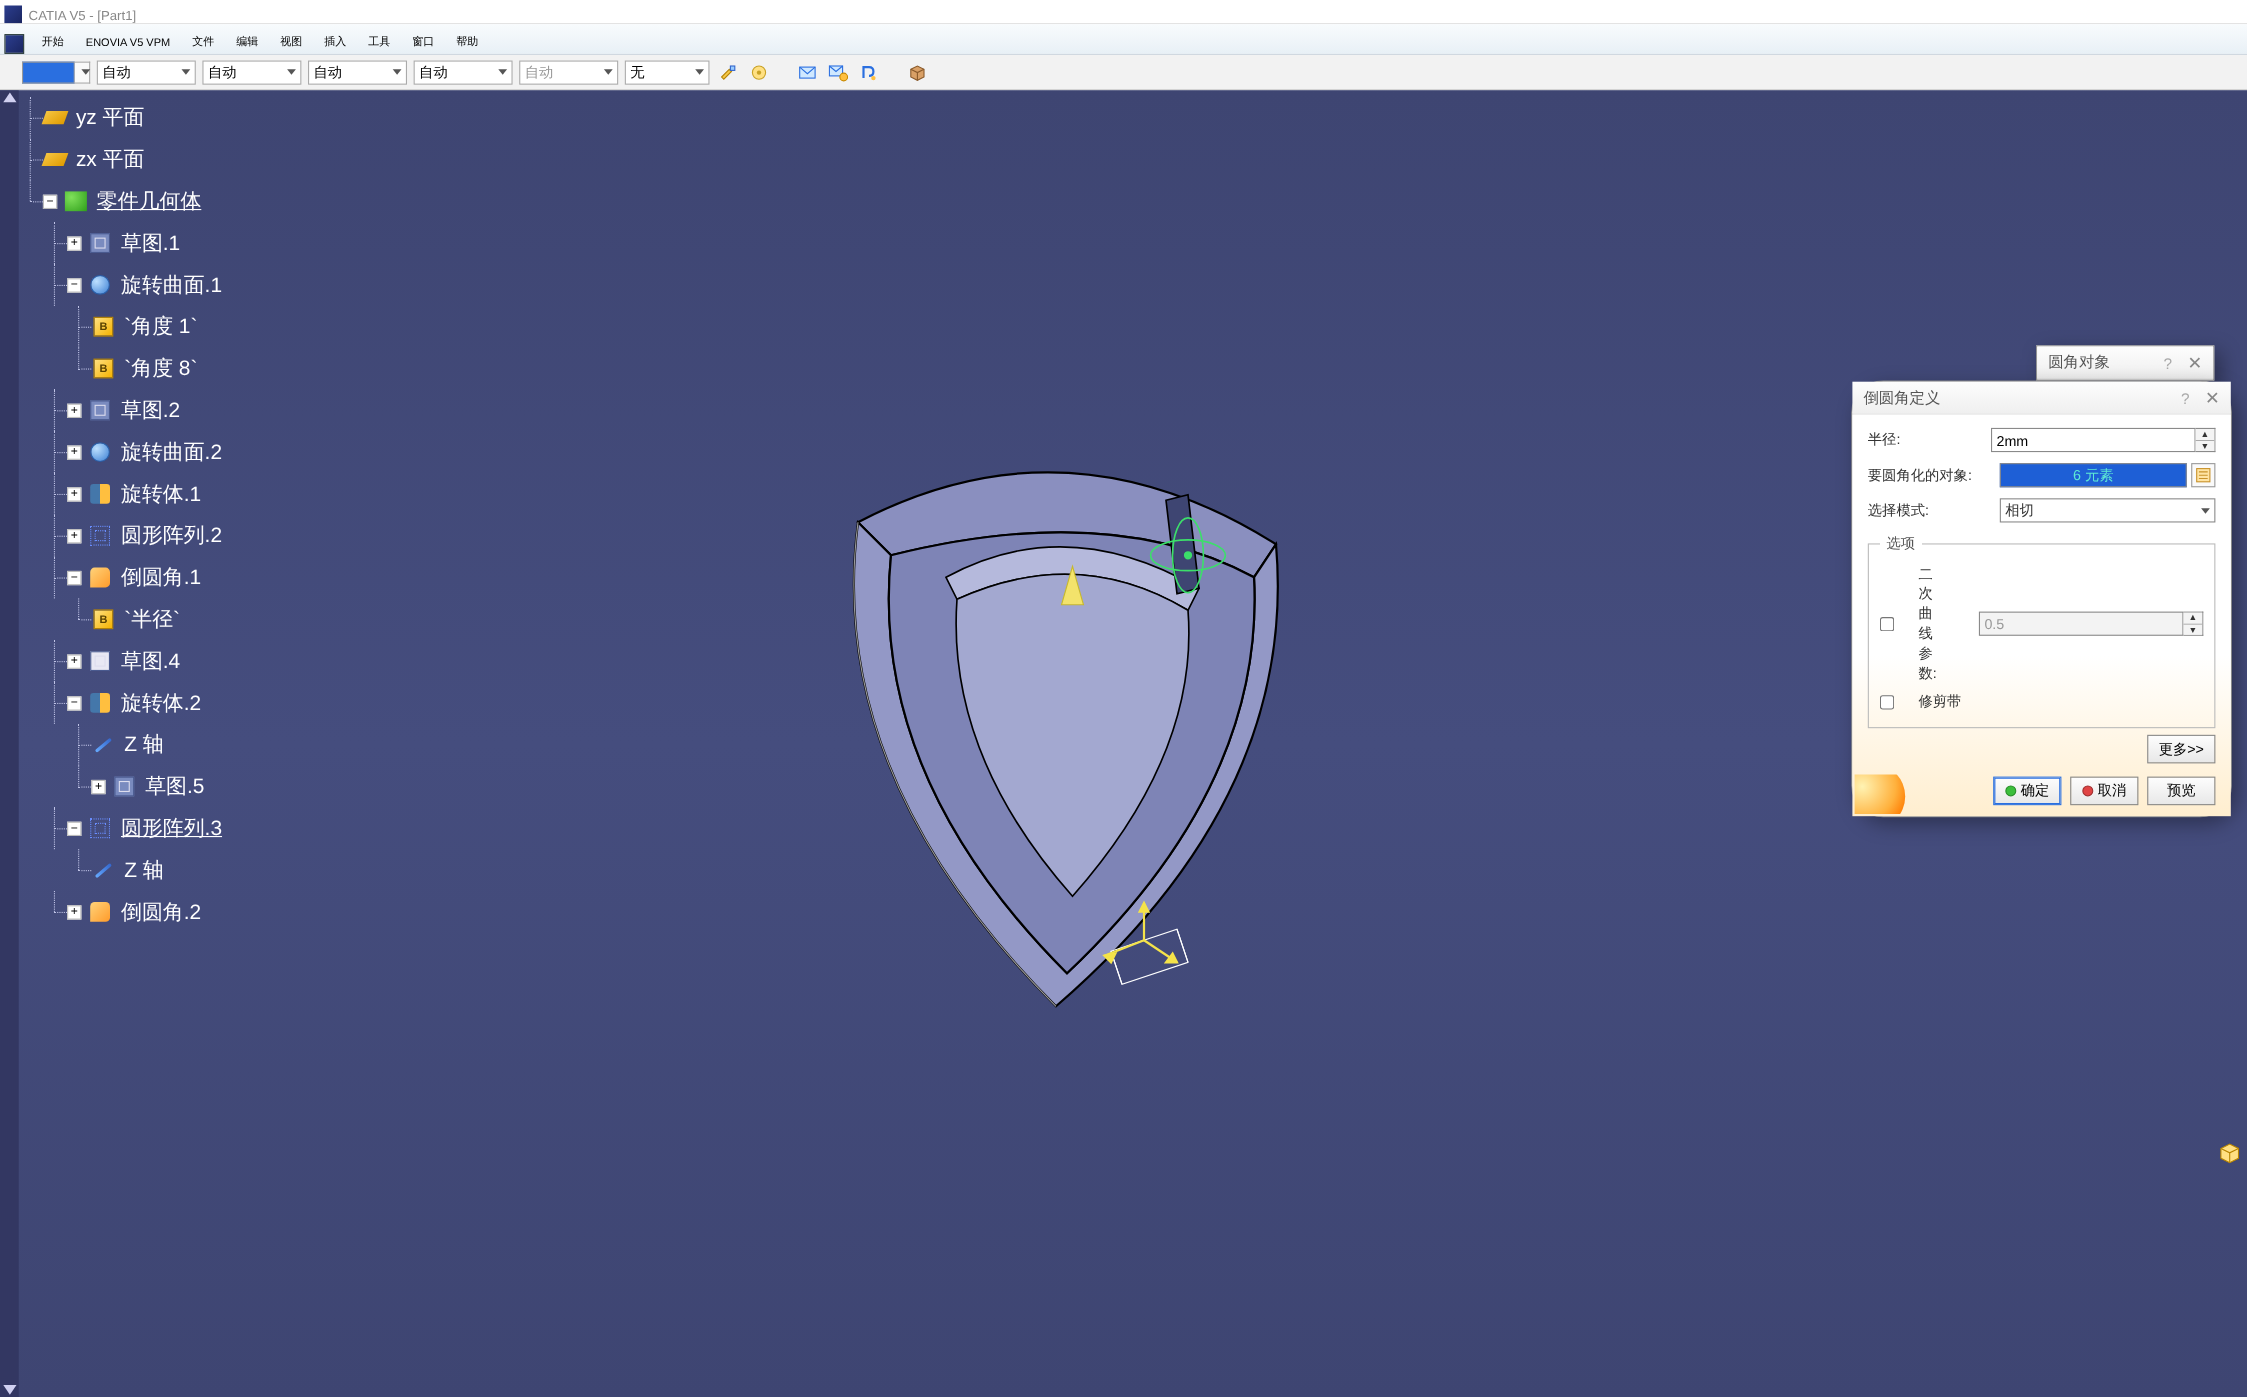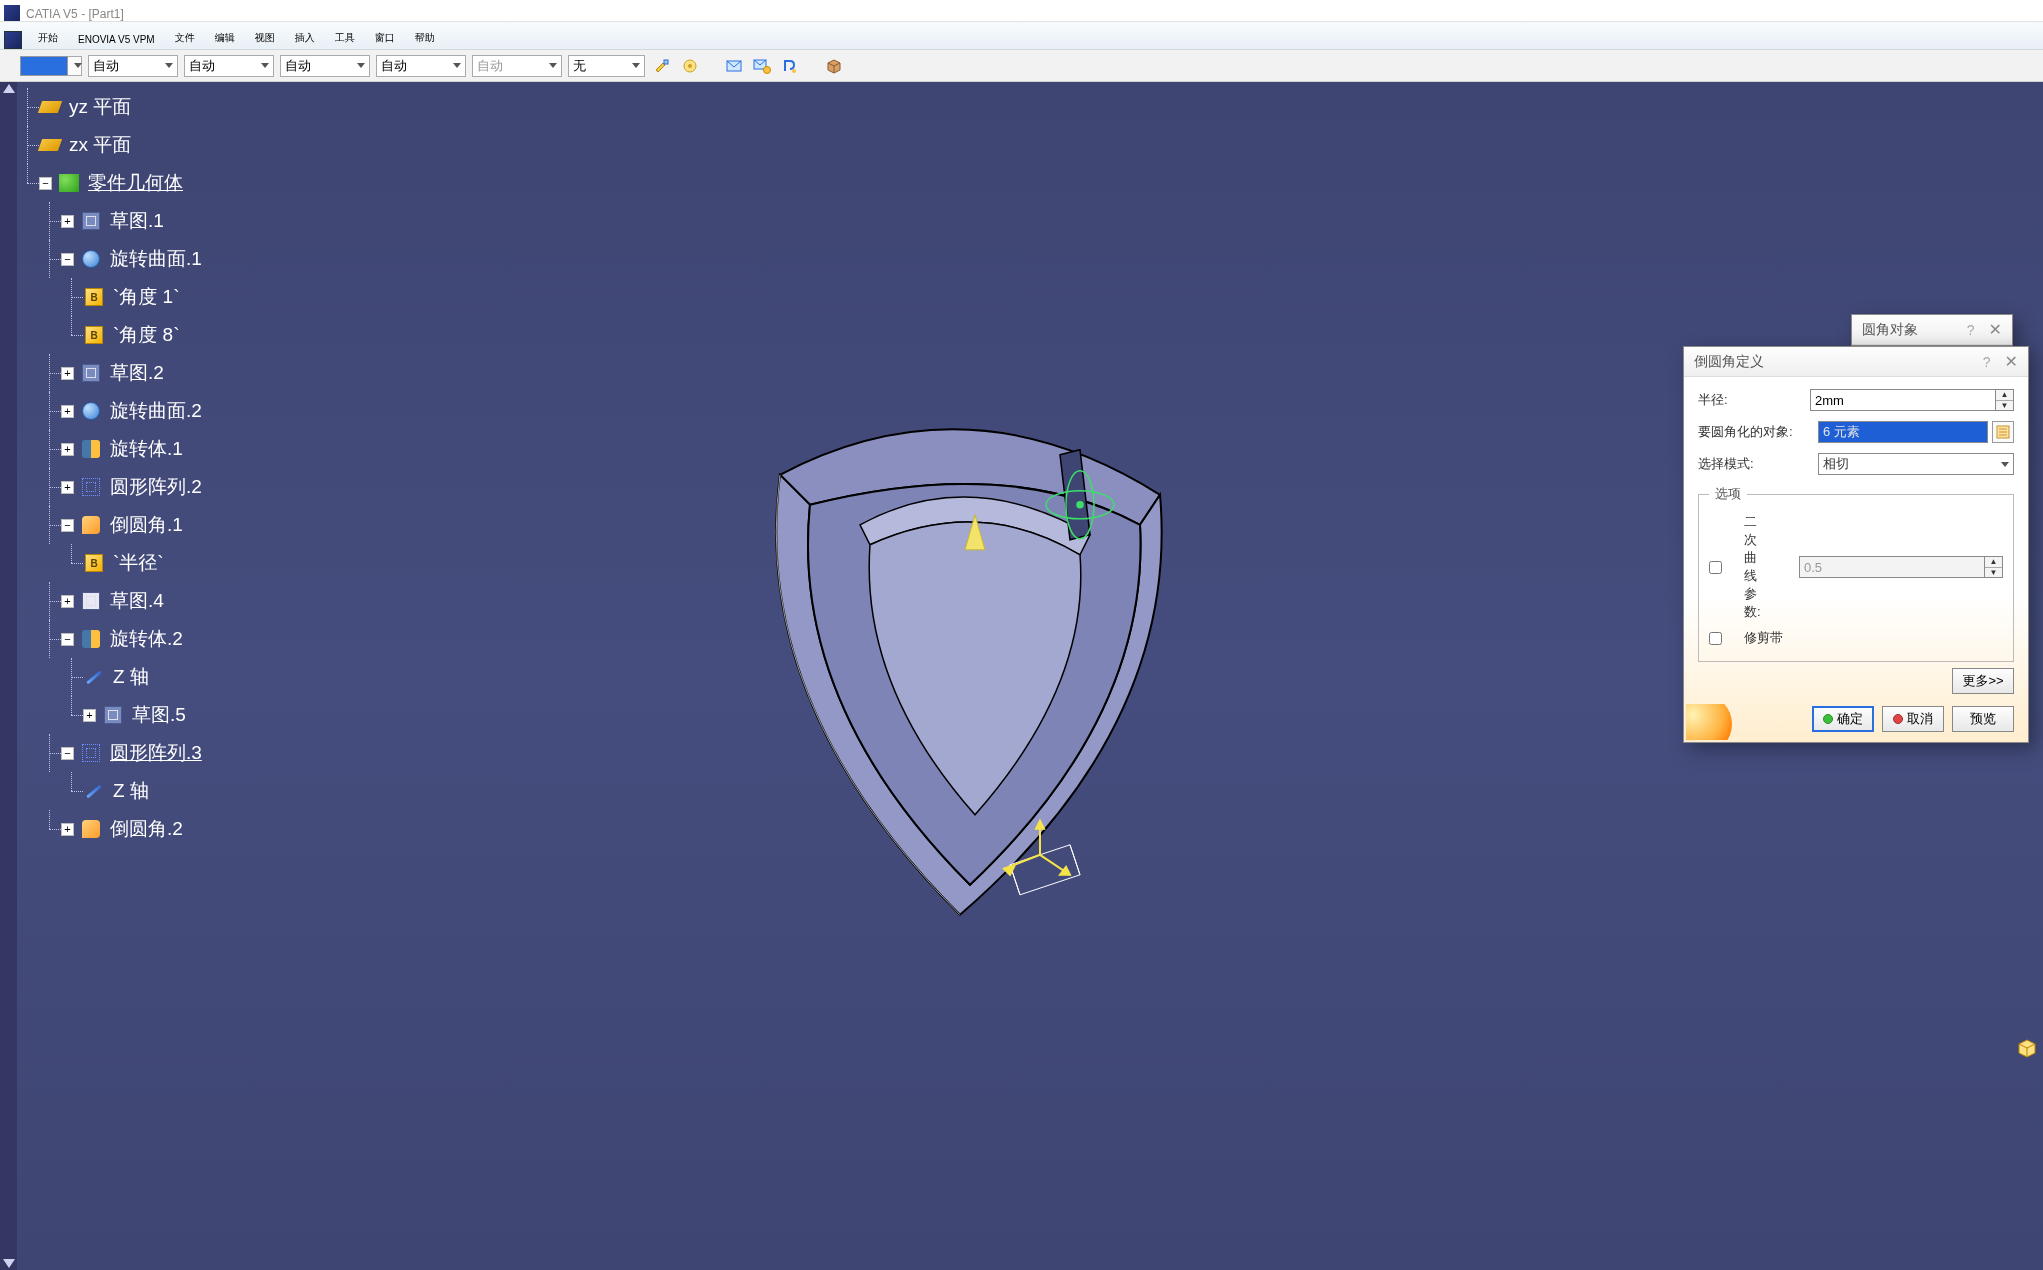--- a/index.html
+++ b/index.html
@@ -75,21 +75,21 @@
 .dialog .dlg-body { padding: 12px 14px 10px 14px; background: linear-gradient(180deg,#fff 60%, #ffeecf 100%); position:relative; }
 .dialog .row { display: flex; align-items: center; margin-bottom: 10px; }
 .dialog .lbl { width: 120px; }
 .dialog input[type=text], .dialog .combo, .dialog .spin {
   flex:1; height: 22px; border: 1px solid #8a8a8a; padding: 0 4px; background:#fff; font-size:13px;
 }
 .dialog .spin-wrap { flex:1; display:flex; }
 .dialog .spin-btns { width:18px; display:flex; flex-direction:column; border:1px solid #8a8a8a; border-left:none;}
 .dialog .spin-btns div{ flex:1; display:flex; align-items:center; justify-content:center; font-size:8px; background:#f4f4f4; cursor:pointer;}
 .dialog .spin-btns div:first-child{border-bottom:1px solid #aaa;}
-.dialog .sel-highlight { background:#1e5fd6; color:#e5e5e5; }
+.dialog .sel-highlight { background:#1e5fd6; color:#5eead4;justify-content:center; }
 .dialog .icon-btn { width:22px; height:22px; border:1px solid #999; margin-left:4px; background:#fafafa; display:flex;align-items:center;justify-content:center; cursor:pointer;}
 .dialog fieldset { border:1px solid #bbb; padding: 10px 10px 6px 10px; margin-top:6px; }
 .dialog fieldset legend { padding: 0 6px; color:#555;}
 .dialog .chk-row { display:flex; align-items:center; gap:22px; margin-bottom:8px;}
 .dialog .btn-row { display:flex; justify-content:flex-end; gap:8px; margin-top: 12px; }
 .dialog button.dlg-btn { min-width: 62px; height:26px; border:1px solid #888; background:linear-gradient(#fdfdfd,#e8e8e8); cursor:pointer; display:inline-flex; align-items:center; justify-content:center; gap:4px; font-size:13px;}
 .dialog button.dlg-btn.default { border: 1px solid #2a6fe0; box-shadow: 0 0 0 1px #2a6fe0 inset; }
 .dot-green{width:10px;height:10px;border-radius:50%;background:#3cbf3c;border:1px solid #2a8f2a;}
 .dot-red{width:10px;height:10px;border-radius:50%;background:#e04444;border:1px solid #a03030;}
 .more-btn-row{display:flex;justify-content:flex-end;margin-top:6px;}
@@ -425,21 +425,21 @@
   </div>
 
   <div class="dialog" style="right:30px; top:232px; width:162px;">
     <div class="dlg-title">
       <span class="t">圆角对象</span>
       <span class="q">?</span>
       <span class="x">✕</span>
     </div>
   </div>
 
-  <div class="dialog" style="right:14px; top:264px; width:346px;">
+  <div class="dialog" style="right:14px; top:264px; width:346px;border-radius:29px;">
     <div class="dlg-title">
       <span class="t">倒圆角定义</span>
       <span class="q">?</span>
       <span class="x">✕</span>
     </div>
     <div class="dlg-body">
 
       <div class="row">
         <div class="lbl">半径:</div>
         <div class="spin-wrap">

